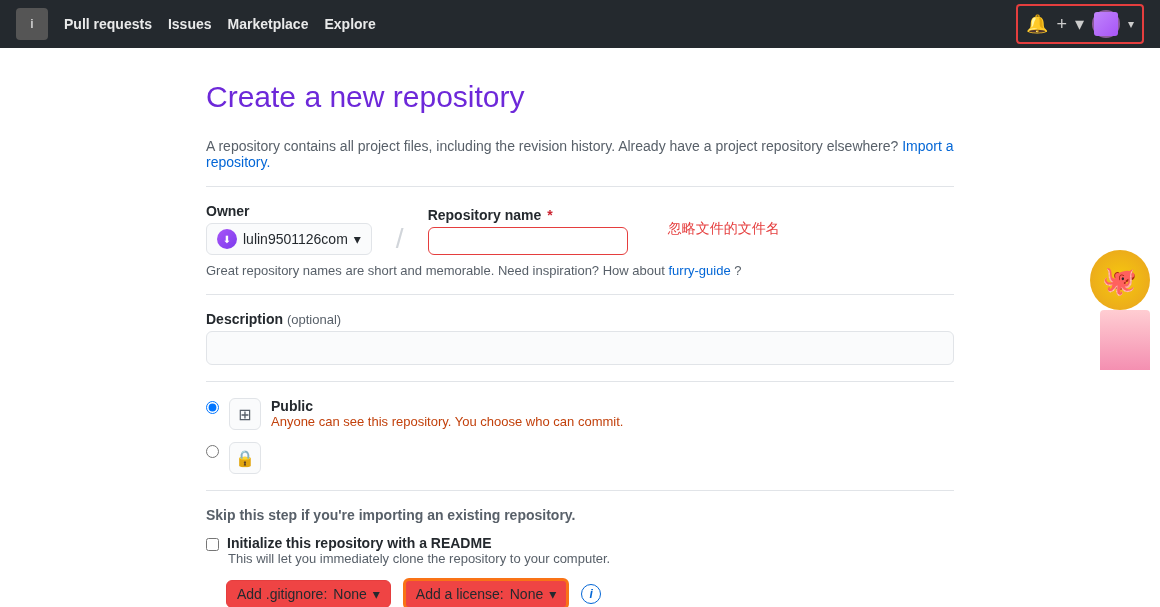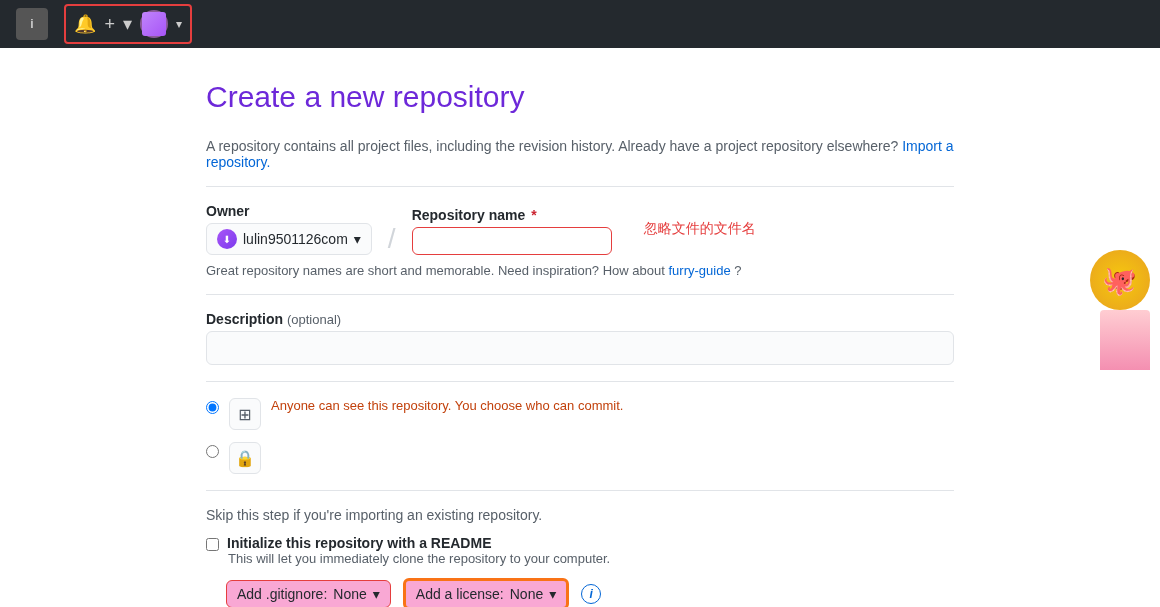--- a/index.html
+++ b/index.html
@@ -75,21 +75,21 @@
     .divider {
       border: none;
       border-top: 1px solid #e1e4e8;
       margin: 16px 0;
     }
 
     
     .field-row {
       display: flex;
       align-items: flex-end;
-      gap: 16px;
+      gap: 24px;
       margin-bottom: 8px;
     }
     .field-group {
       display: flex;
       flex-direction: column;
       gap: 4px;
     }
     .field-label {
       font-size: 14px;
       font-weight: 600;
@@ -206,20 +206,21 @@
     .radio-desc {
       font-size: 13px;
       color: #c2410c;
     }
 
     
     .skip-title {
       font-size: 14px;
       color: #586069;
       margin-bottom: 12px;
+      font-weight: bold;
     }
     .checkbox-row {
       display: flex;
       align-items: flex-start;
       gap: 8px;
       margin-bottom: 0;
     }
     .checkbox-input {
       margin-top: 3px;
       cursor: pointer;
@@ -244,21 +245,21 @@
       margin-top: 12px;
       position: relative;
     }
     .select-btn {
       display: flex;
       align-items: center;
       gap: 6px;
       border: 1px solid #e53e3e;
       border-radius: 6px;
       padding: 5px 10px;
-      background: #f9a8d4;
+      background: #ef4444;
       cursor: pointer;
       font-size: 14px;
       color: #24292e;
     }
     .select-btn-normal {
       border: 3px solid #f97316;
     }
     .info-icon {
       width: 20px; height: 20px;
       border-radius: 50%;
@@ -296,20 +297,26 @@
       bottom: 0; right: 10px;
       border-radius: 4px 4px 0 0;
     }
   </style>
 </head>
 <body>
 
 <nav class="navbar">
   <div class="navbar-logo">
     <span>i</span>
+  </div>
+  <div class="navbar-nav">
+    <a>Pull requests</a>
+    <a>Issues</a>
+    <a>Marketplace</a>
+    <a>Explore</a>
   </div>
   <div class="navbar-right">
     <span class="navbar-icon">🔔</span>
     <span class="navbar-icon">+</span>
     <span class="navbar-icon">▾</span>
     <div class="navbar-avatar">
       <div class="navbar-avatar-inner"></div>
     </div>
     <span class="navbar-icon" style="font-size:12px;">▾</span>
   </div>
@@ -365,20 +372,21 @@
     <input class="description-input" type="text" placeholder="" style="">
   </div>
 
   <hr class="divider">
 
   <div class="radio-group">
     <div class="radio-option">
       <input type="radio" name="visibility" checked="" class="radio-input" style="">
       <div class="radio-icon">⊞</div>
       <div class="radio-content">
+        <span class="radio-title">Public</span>
         <span class="radio-desc">Anyone can see this repository. You choose who can commit.</span>
       </div>
     </div>
     <div class="radio-option">
       <input type="radio" name="visibility" class="radio-input" style="">
       <div class="radio-icon">🔒</div>
     </div>
   </div>
 
   <hr class="divider">

